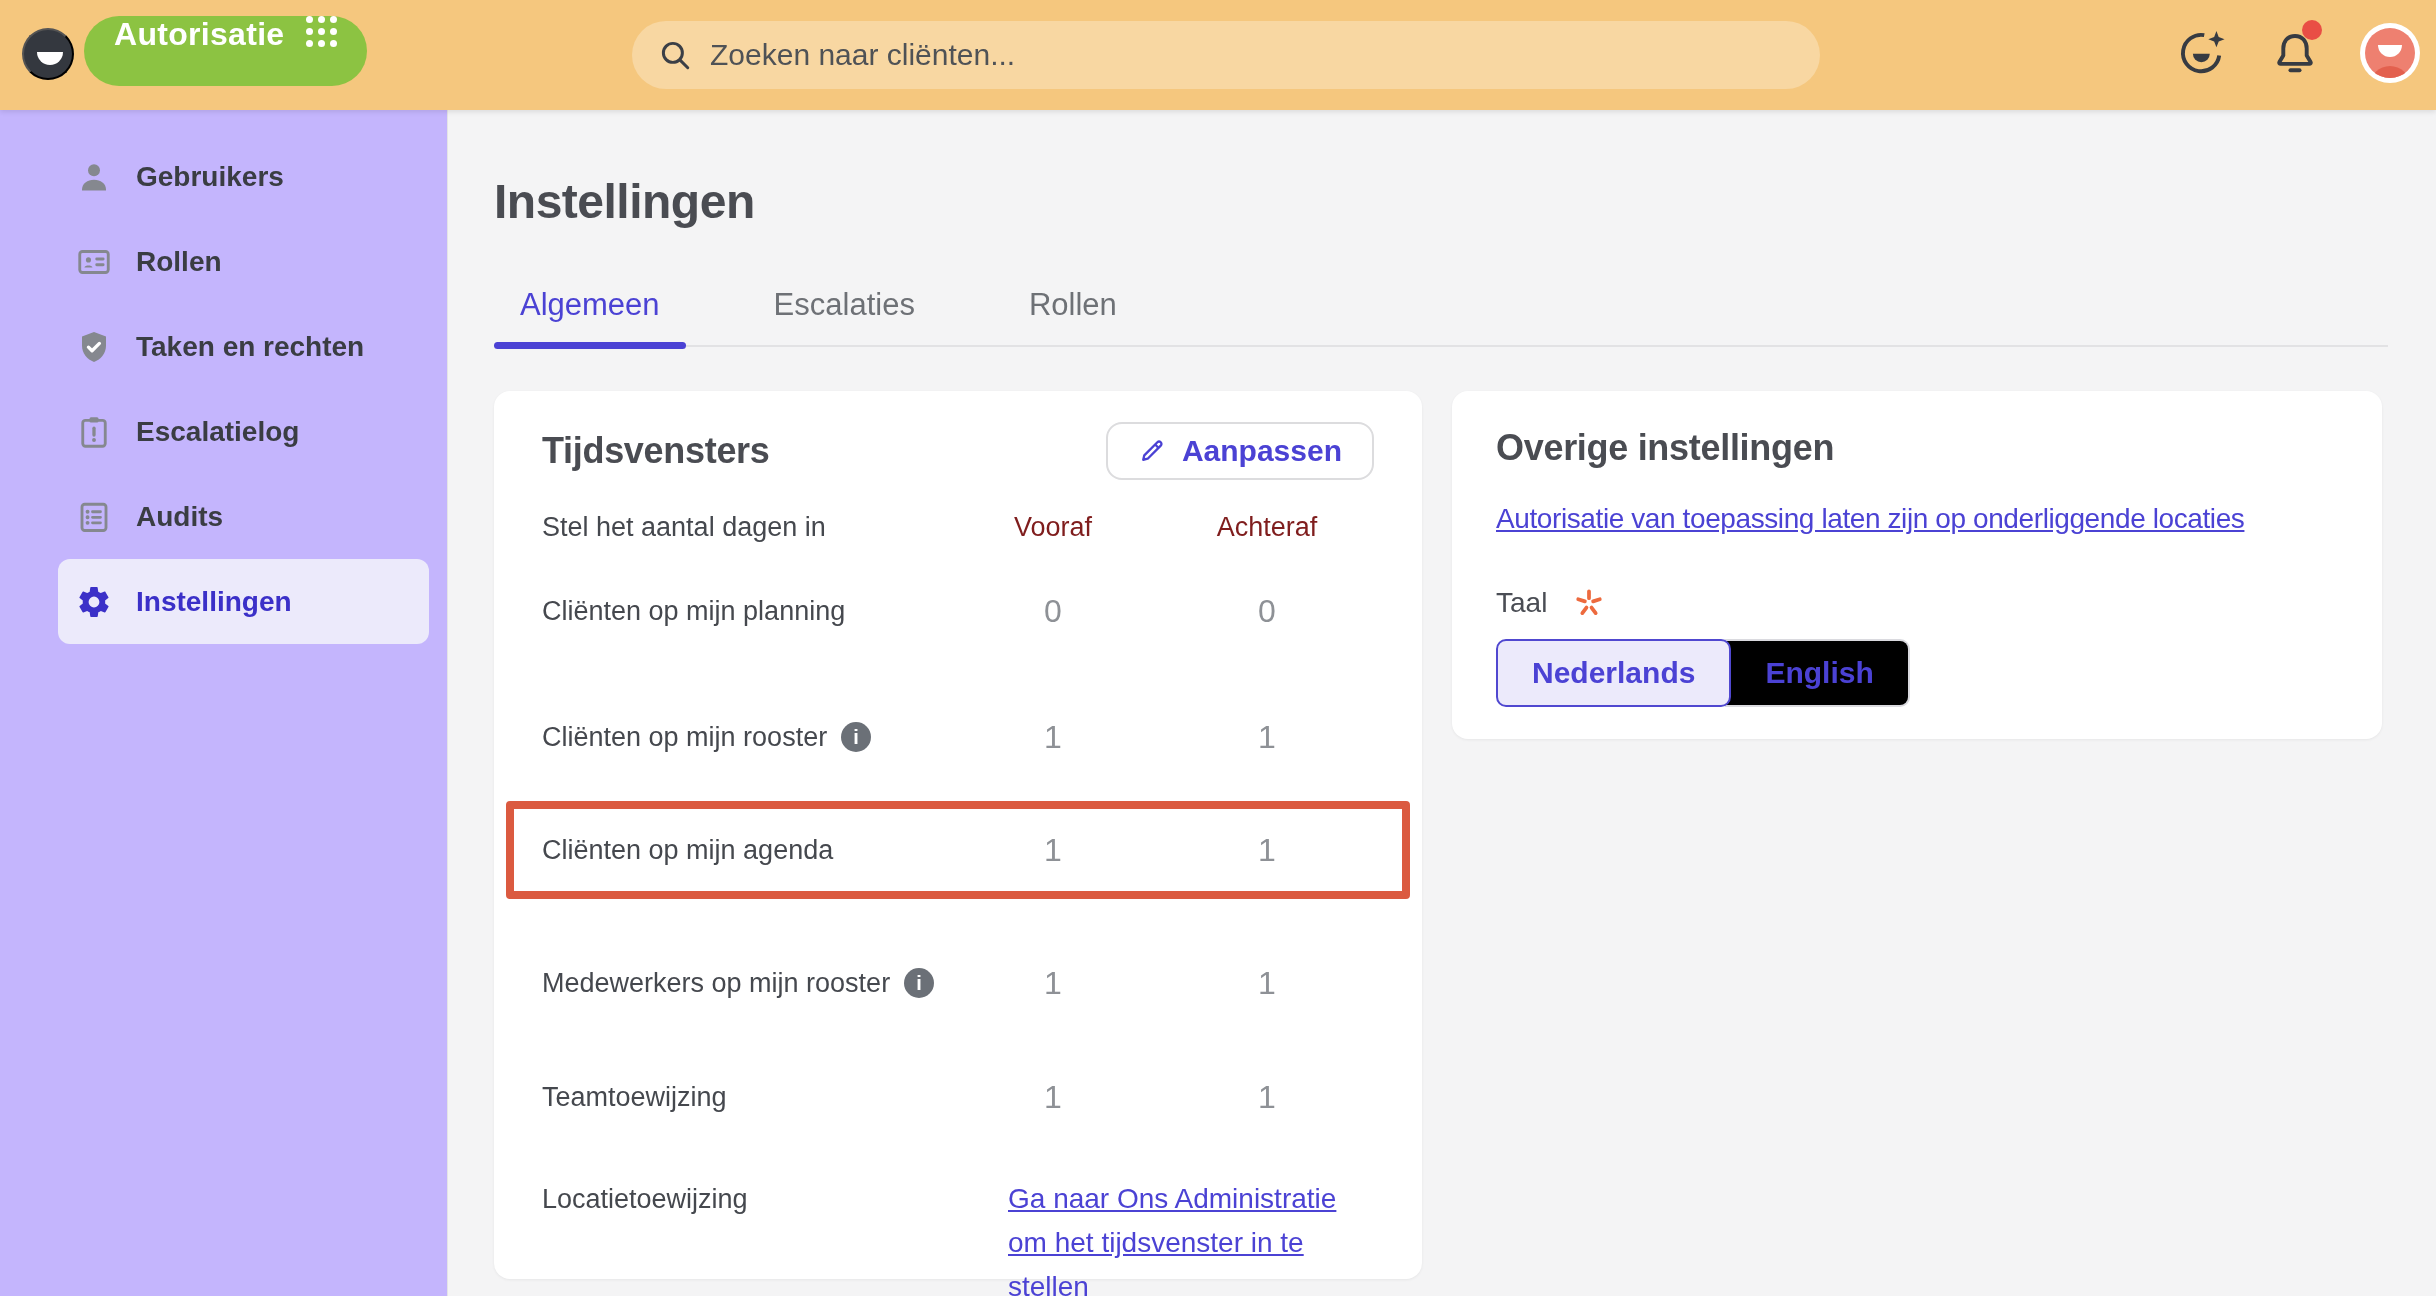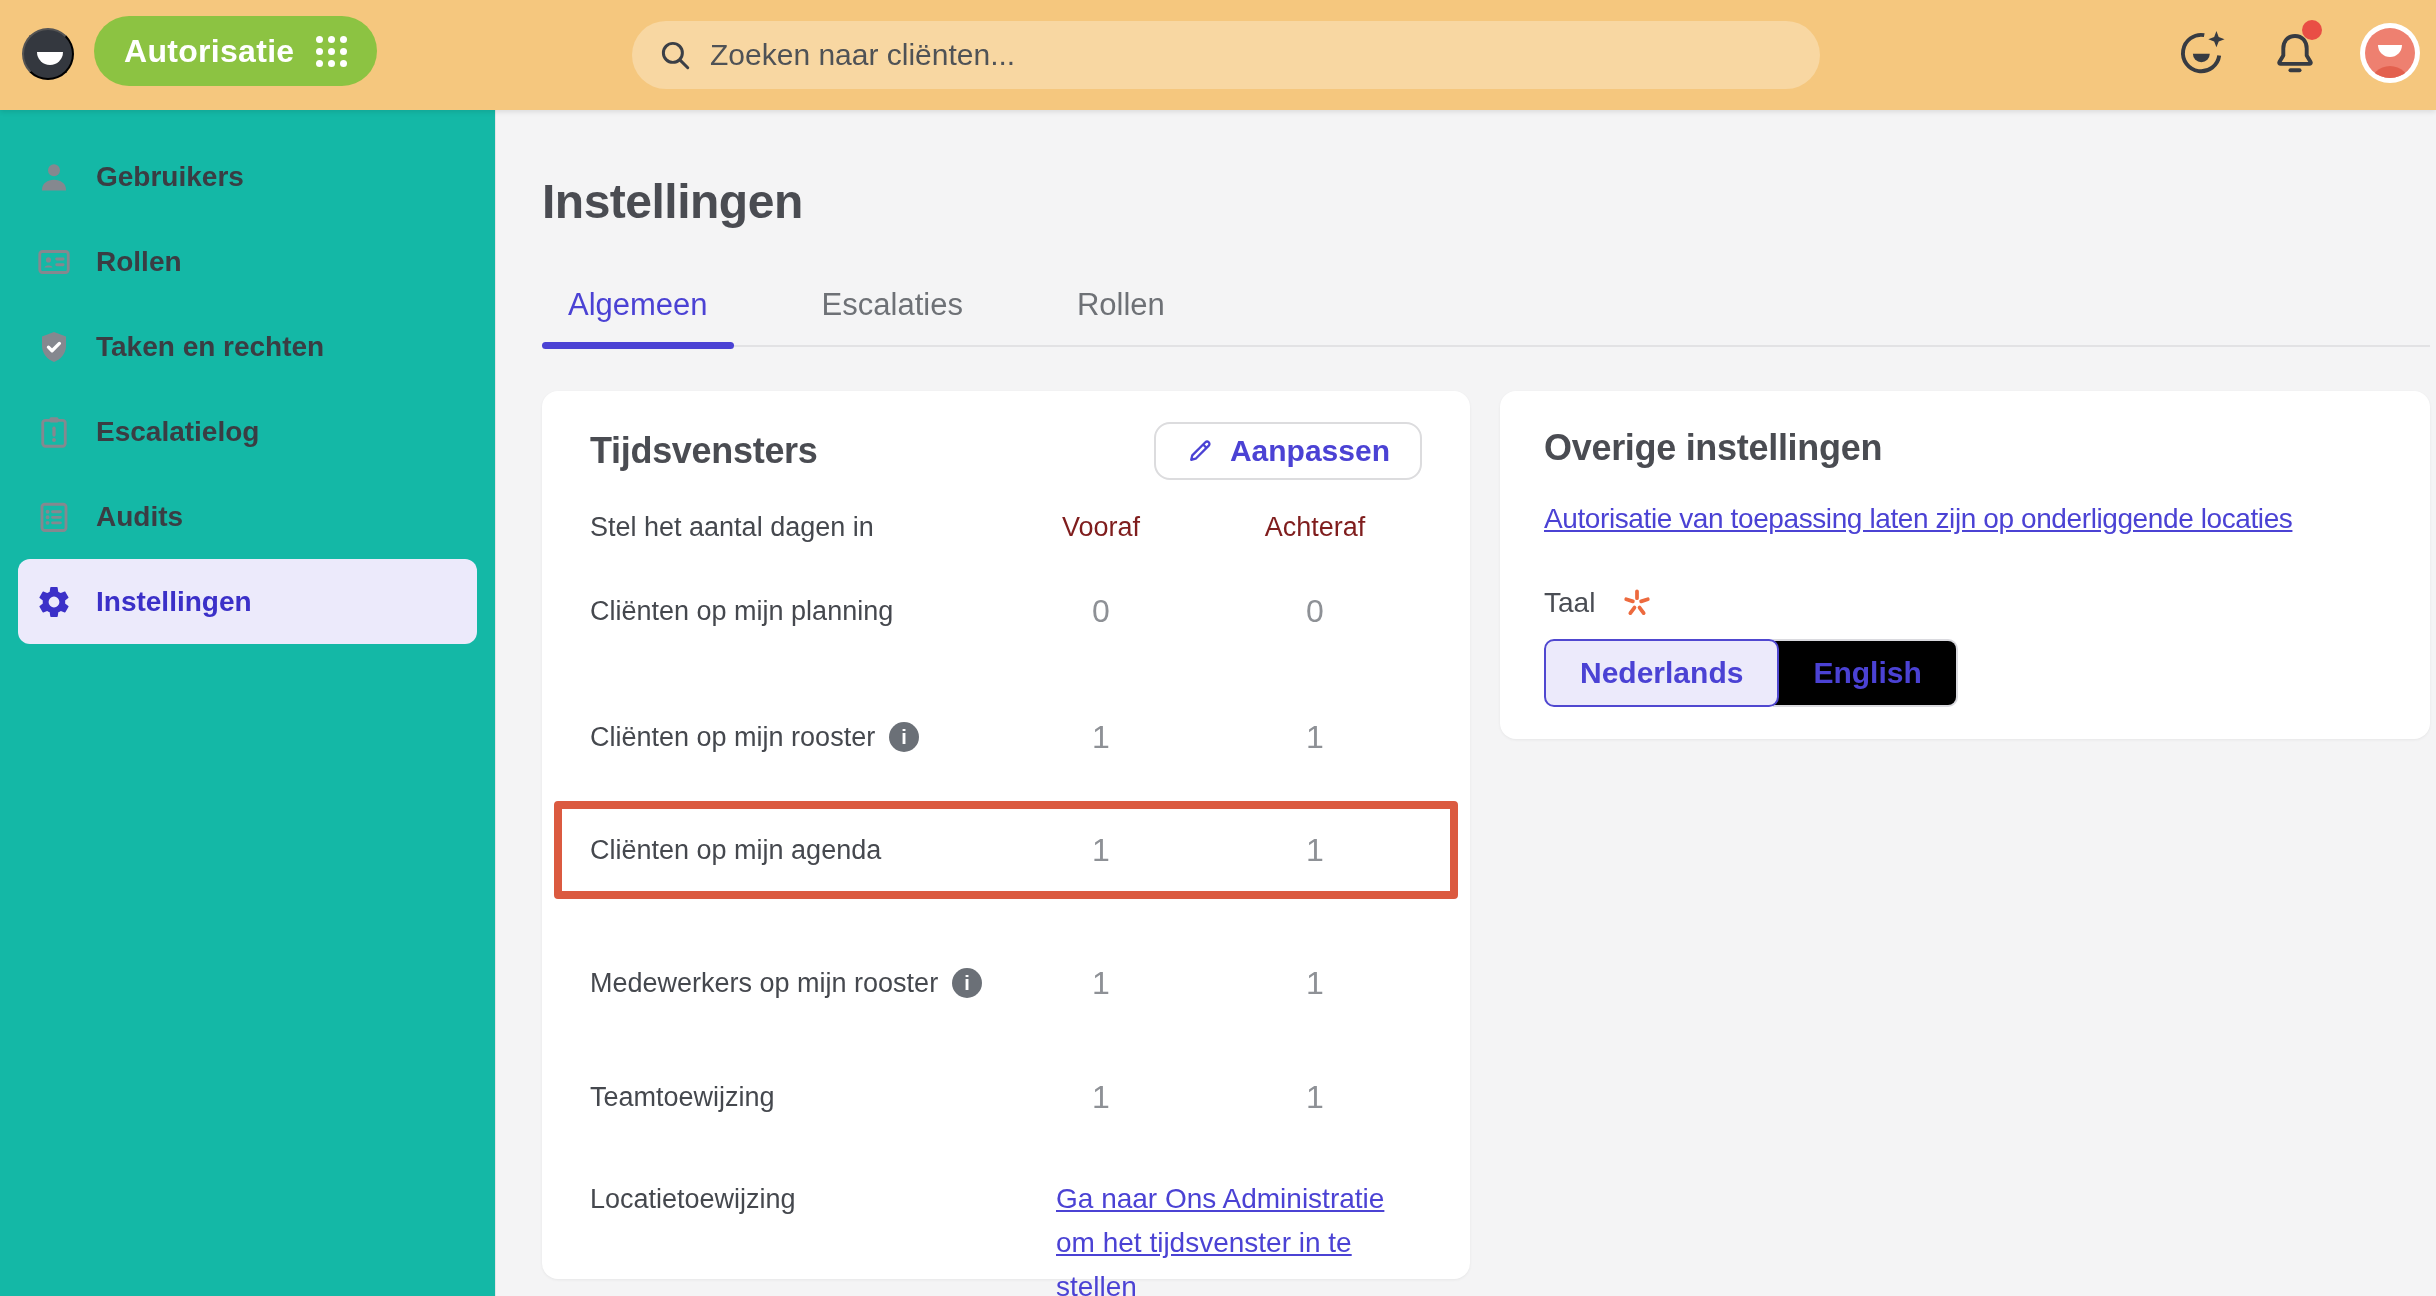--- a/index.html
+++ b/index.html
@@ -10,23 +10,23 @@
     --text-dark:#45484E; --text-gray:#8E9196; --heading:#4A4C52;
   }
   *{margin:0;padding:0;box-sizing:border-box;}
   html,body{width:2436px;height:1296px;overflow:hidden;}
   body{font-family:"Liberation Sans","DejaVu Sans",sans-serif;background:#F4F4F5;color:var(--text-dark);}
 
   
   .topbar{position:relative;height:110px;background:var(--topbar-bg);box-shadow:0 2px 5px rgba(0,0,0,.10);z-index:10;}
   .logo{position:absolute;left:22px;top:28px;width:52px;height:52px;border-radius:50%;background:#34383F;}
   .logo .smile{position:absolute;left:13px;top:22px;width:26px;height:13px;background:#fff;border-radius:0 0 14px 14px;}
-  .app-btn{position:absolute;left:94px;top:16px;height:70px;padding:0 30px;border:none;border-radius:35px;
+  .app-btn{position:absolute;left:84px;top:16px;height:70px;padding:0 30px;border:none;border-radius:35px;
     background:var(--brand-green);color:#fff;font-weight:700;font-size:32px;letter-spacing:.3px;
-    display:flex;align-items:center;gap:22px;cursor:pointer;font-family:inherit;}
+    display:flex;align-items:flex-start;gap:22px;cursor:pointer;font-family:inherit;}
   .grid9{display:grid;grid-template-columns:repeat(3,7px);grid-auto-rows:7px;gap:5px;}
   .grid9 i{width:7px;height:7px;border-radius:50%;background:#fff;}
   .search{position:absolute;left:632px;top:21px;width:1188px;height:68px;border-radius:34px;
     background:var(--search-bg);display:flex;align-items:center;padding:0 26px;}
   .search svg{width:34px;height:34px;color:#3B3F46;flex:0 0 auto;}
   .search input{flex:1;margin-left:18px;border:none;outline:none;background:transparent;
     font-size:30px;color:#3B3F46;font-family:inherit;}
   .search input::placeholder{color:#474B52;opacity:.95;}
   .tb-ic{position:absolute;top:24px;width:58px;height:58px;display:flex;align-items:center;justify-content:center;
     background:none;border:none;cursor:pointer;color:#373B42;}
@@ -34,21 +34,21 @@
   .whats-new{left:2172px;}
   .bell-wrap{left:2266px;}
   .bell-dot{position:absolute;right:2px;top:-4px;width:20px;height:20px;border-radius:50%;background:var(--notification-red);}
   .avatar{position:absolute;left:2360px;top:23px;width:60px;height:60px;border-radius:50%;background:#fff;cursor:pointer;border:none;padding:0;}
   .avatar .face{position:absolute;inset:5px;border-radius:50%;background:var(--avatar-coral);overflow:hidden;}
   .avatar .a-smile{position:absolute;left:50%;top:17px;transform:translateX(-50%);width:24px;height:12px;background:#fff;border-radius:0 0 13px 13px;}
   .avatar .a-body{position:absolute;left:50%;bottom:-10px;transform:translateX(-50%);width:40px;height:22px;border-radius:20px 20px 0 0;background:var(--avatar-coral-dark);}
 
   
   .shell{display:flex;height:1186px;}
-  .sidebar{width:496px;background:#14b8a6;border-right:1px solid #E4E4E6;padding-top:24px;flex:0 0 auto;}
+  .sidebar{width:448px;background:#c4b5fd;border-right:1px solid #E4E4E6;padding-top:24px;flex:0 0 auto;padding-left:40px;}
   .side-item{display:flex;align-items:center;height:85px;margin:0 18px;padding-left:18px;border-radius:12px;cursor:pointer;}
   .side-item svg{width:36px;height:36px;color:#85888F;flex:0 0 auto;}
   .side-item .lbl{margin-left:24px;font-size:28px;font-weight:700;color:#3A3D43;}
   .side-item.active{background:var(--sidebar-active-bg);}
   .side-item.active svg{color:var(--sidebar-active-fg);}
   .side-item.active .lbl{color:var(--sidebar-active-fg);}
 
   .main{flex:1;padding:0 48px 0 46px;}
   .page-title{margin-top:64px;font-size:48px;font-weight:800;color:var(--heading);letter-spacing:-.5px;}
 

